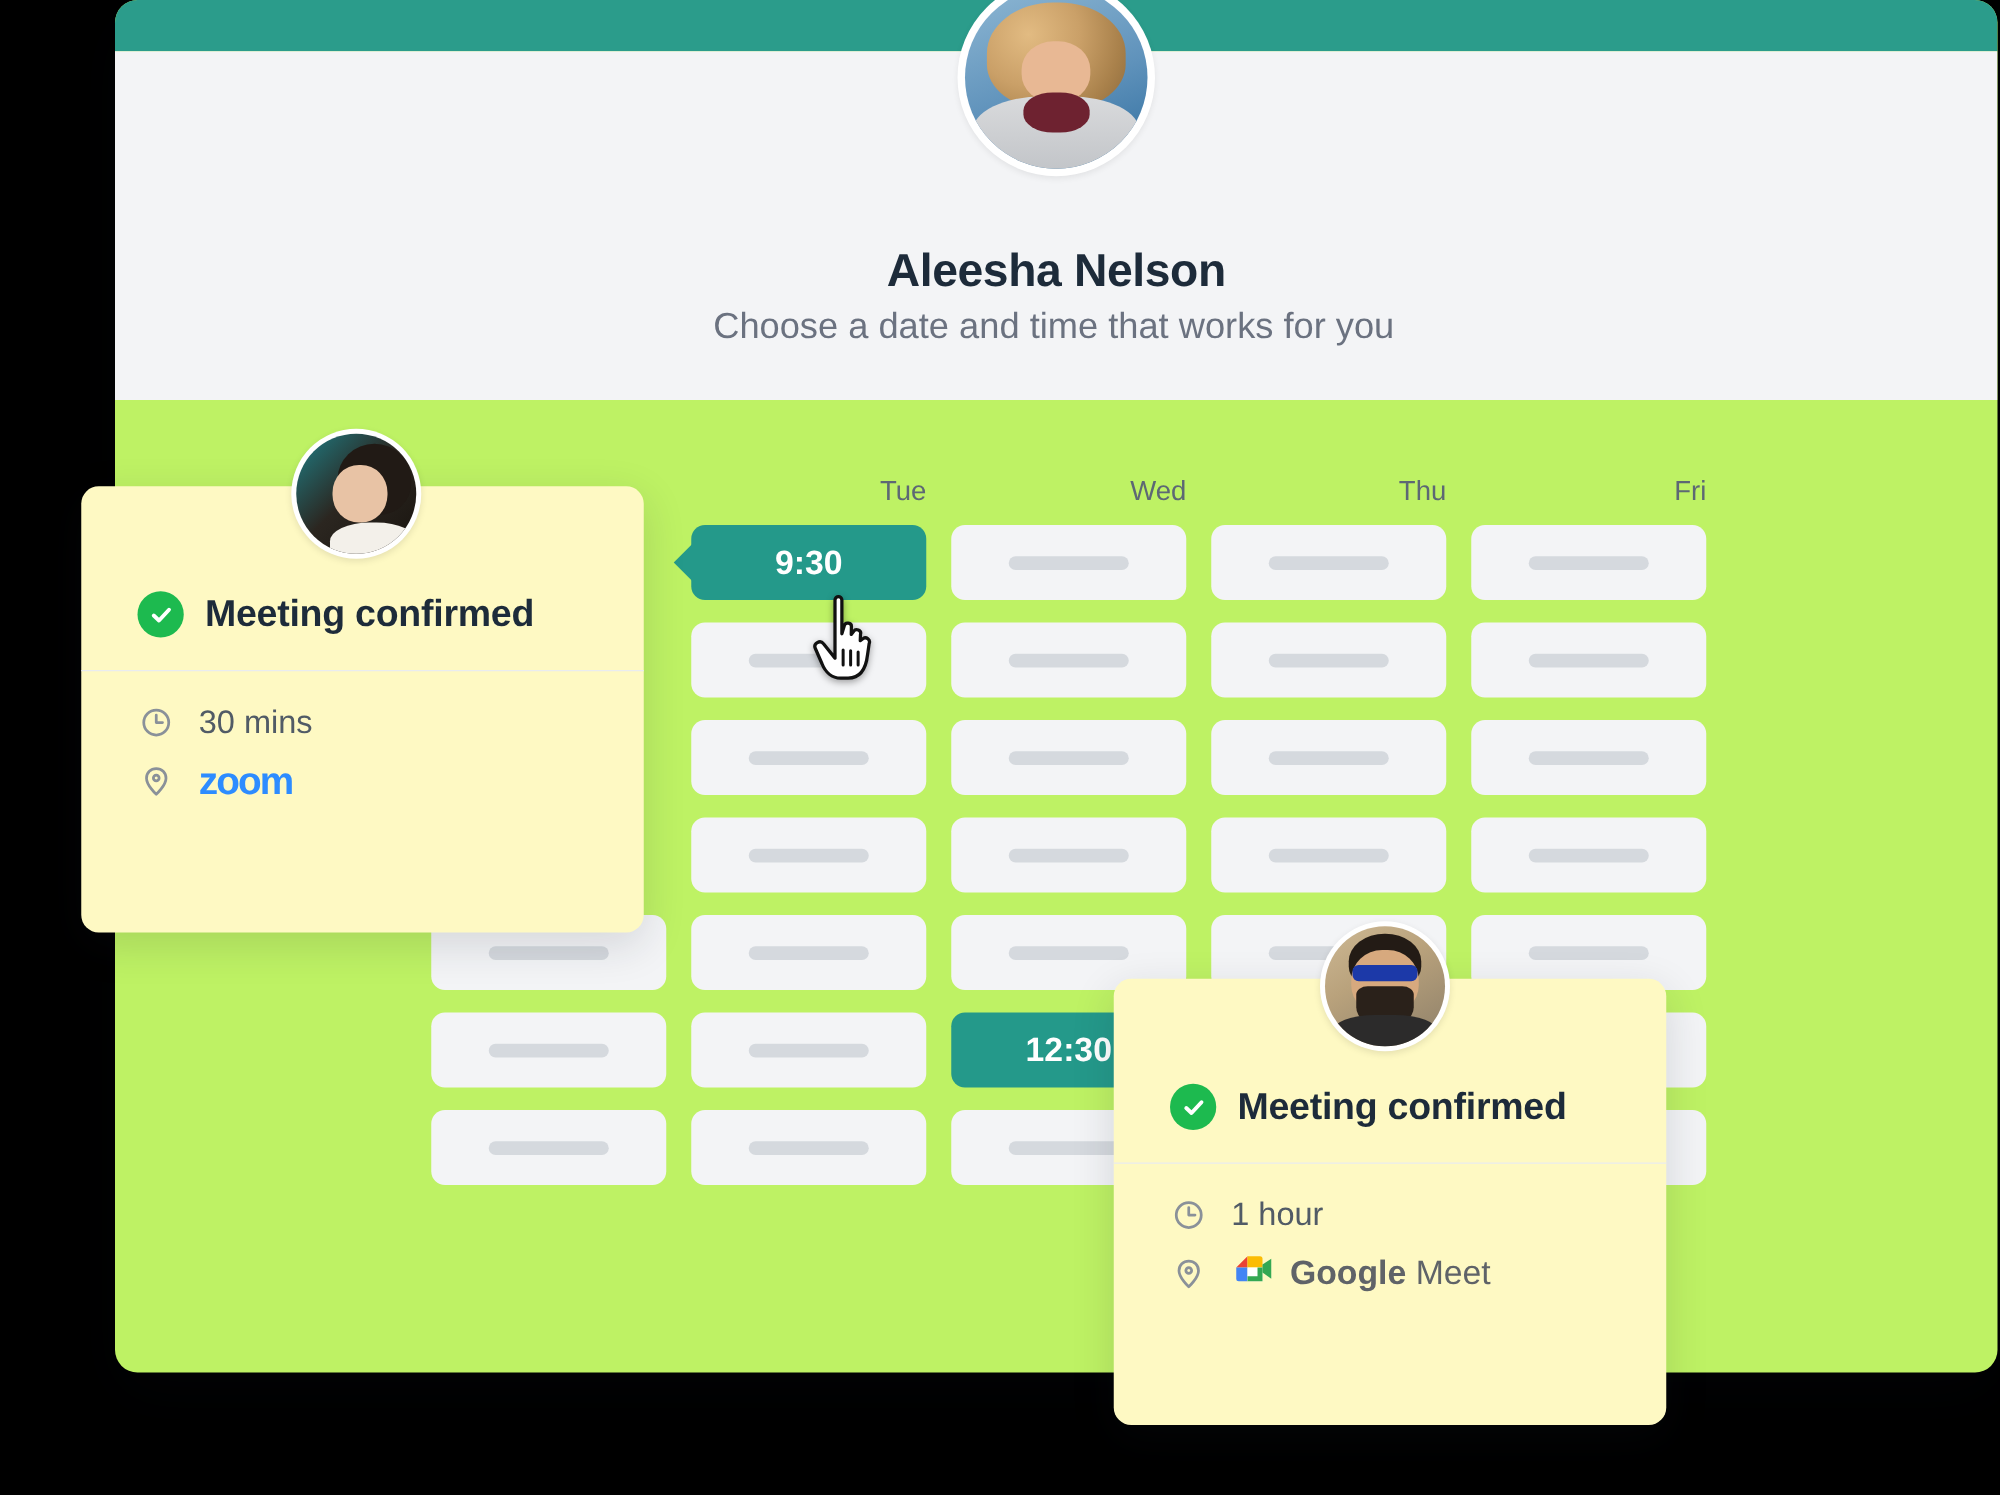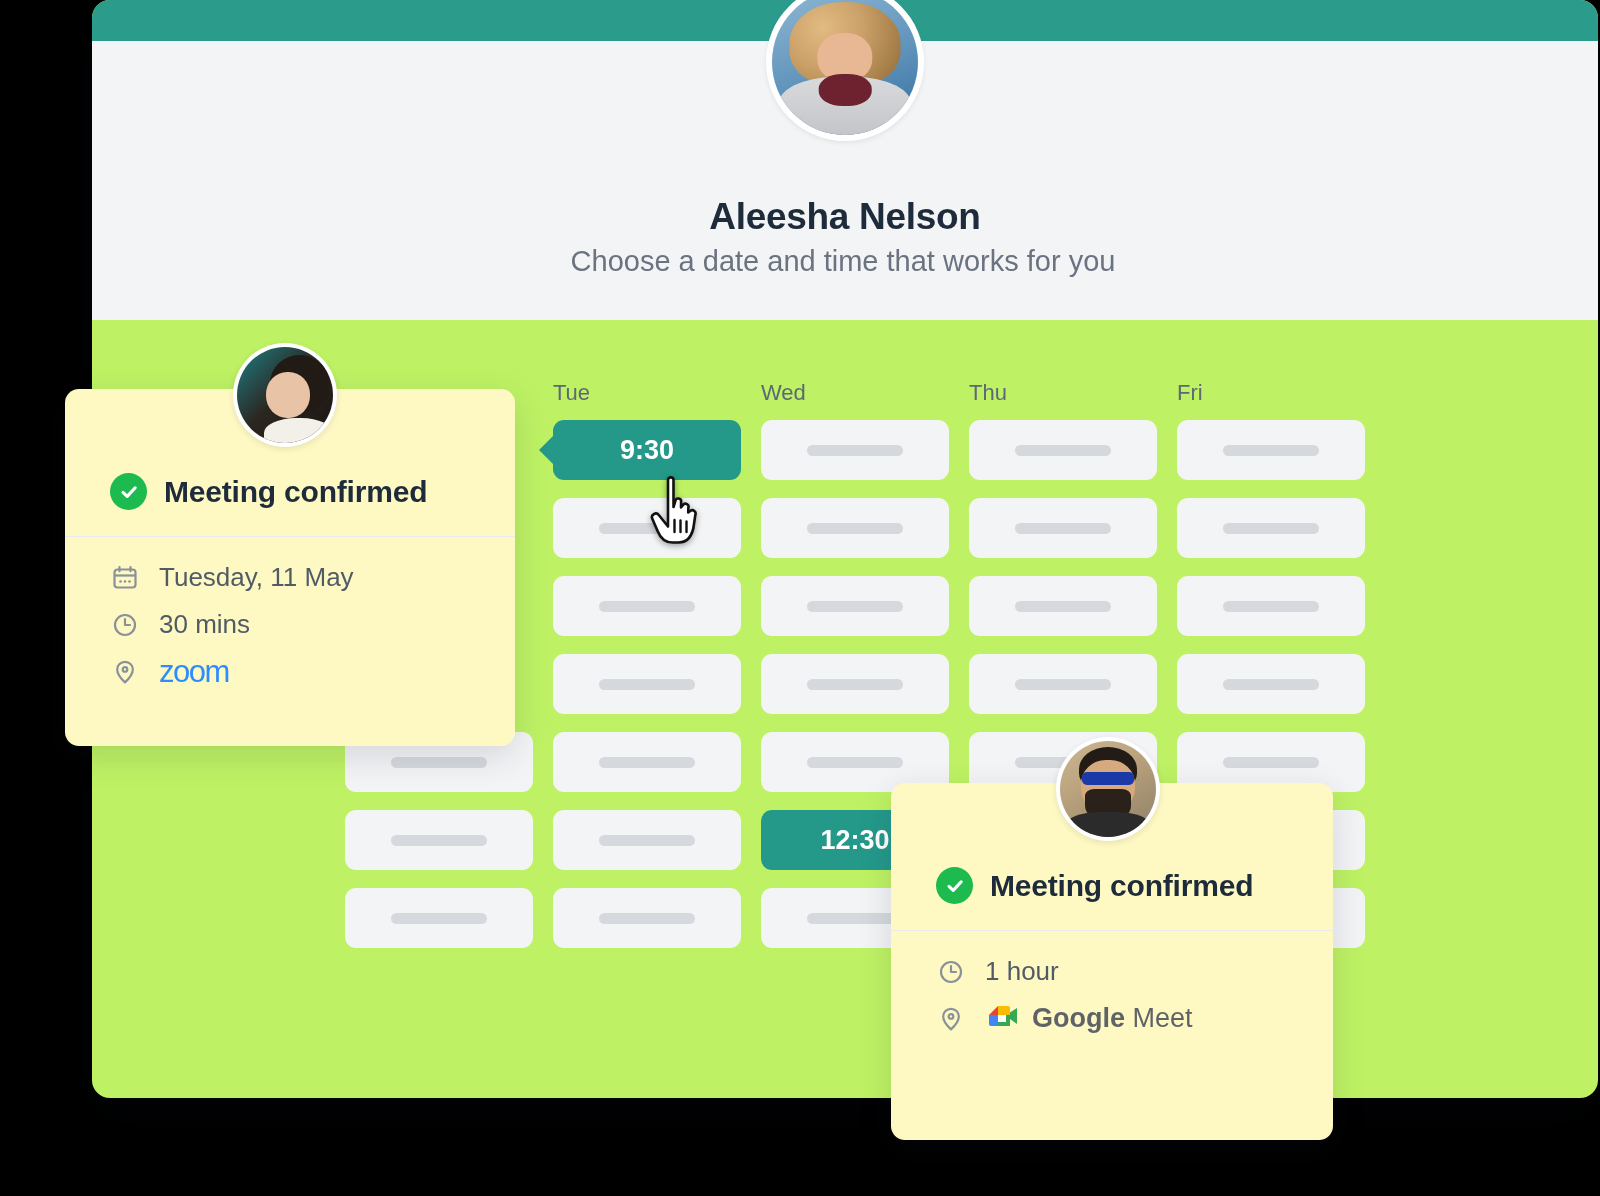--- a/index.html
+++ b/index.html
@@ -128,21 +128,21 @@
     top: 380px;
     width: 1120px;
   }
   .day-head-row {
     display: flex;
     height: 40px;
   }
   .day-head {
     width: 188px;
     margin-right: 20px;
-    text-align: left;
+    text-align: right;
     font-size: 22px;
     color: #5d6874;
   }
   .slot-row {
     display: flex;
     margin-bottom: 18px;
     text-align: center;
   }
   .slot {
     position: relative;
@@ -364,21 +364,21 @@
   }
   .detail-text {
     margin-left: 19px;
     font-size: 26px;
     color: #515b66;
   }
   
   .zoom-logo {
     margin-left: 19px;
     font-size: 31px;
-    font-weight: normal;
+    font-weight: bold;
     color: #2d8cff;
     letter-spacing: -1.5px;
   }
   
   .gmeet {
     margin-left: 19px;
     display: flex;
     align-items: center;
   }
   .gmeet-text {
@@ -546,33 +546,20 @@
     </div>
     <div class="card-top">
       <div class="check-badge">
         <svg width="22" height="22" viewBox="0 0 22 22" aria-hidden="true">
           <path d="M5 11.4 L9.2 15.4 L17.2 6.8" fill="none" stroke="#ffffff" stroke-width="3.1" stroke-linecap="round" stroke-linejoin="round"></path>
         </svg>
       </div>
       <div class="confirm-title">Meeting confirmed</div>
     </div>
     <div class="card-details">
-      <div class="detail-row">
-        <span class="detail-icon">
-          <svg width="26" height="26" viewBox="0 0 26 26">
-            <rect x="2.5" y="4.5" width="21" height="18" rx="3" fill="none" stroke="#8a9199" stroke-width="2.2"></rect>
-            <path d="M2.5 10.5 H23.5" stroke="#8a9199" stroke-width="2.2"></path>
-            <path d="M7.5 2.2 V6.2 M18.5 2.2 V6.2" stroke="#8a9199" stroke-width="2.2" stroke-linecap="round"></path>
-            <circle cx="8.5" cy="16.5" r="1.3" fill="#8a9199"></circle>
-            <circle cx="13" cy="16.5" r="1.3" fill="#8a9199"></circle>
-            <circle cx="17.5" cy="16.5" r="1.3" fill="#8a9199"></circle>
-          </svg>
-        </span>
-        <span class="detail-text">Tuesday, 11 May</span>
-      </div>
       <div class="detail-row">
         <span class="detail-icon">
           <svg width="26" height="26" viewBox="0 0 26 26">
             <circle cx="13" cy="13" r="10" fill="none" stroke="#8a9199" stroke-width="2.2"></circle>
             <path d="M13 7 V13 H18" fill="none" stroke="#8a9199" stroke-width="2.2" stroke-linecap="round" stroke-linejoin="round"></path>
           </svg>
         </span>
         <span class="detail-text">30 mins</span>
       </div>
       <div class="detail-row">

